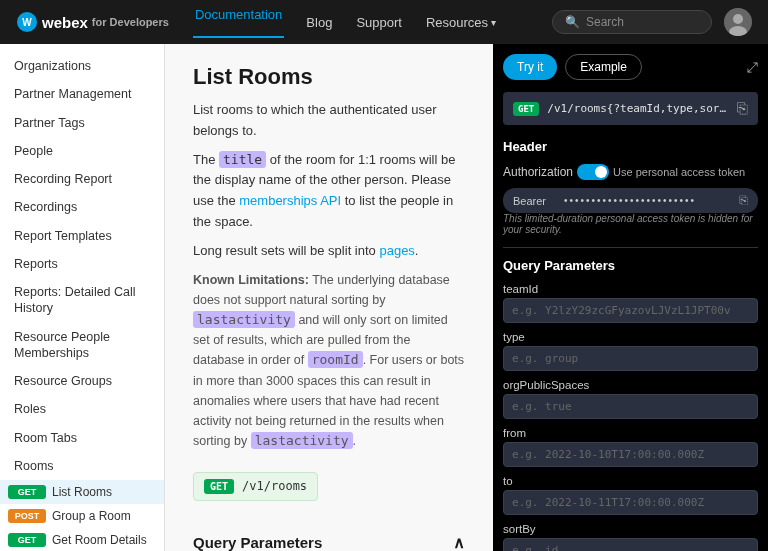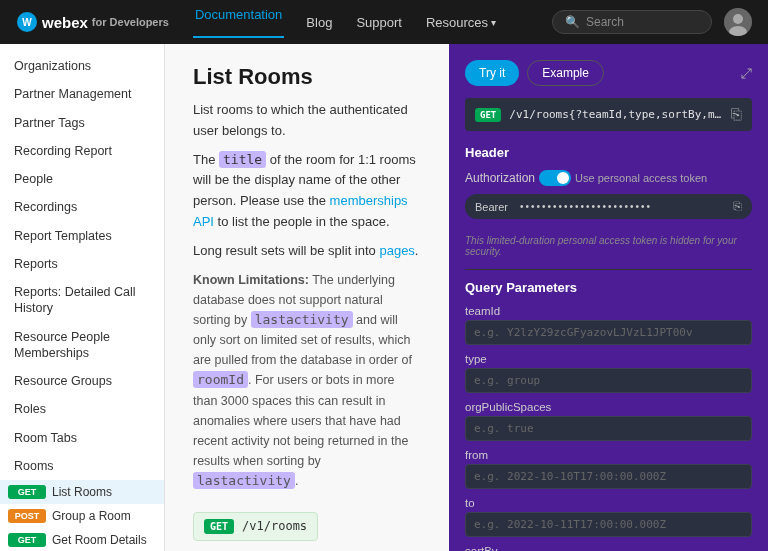--- a/index.html
+++ b/index.html
@@ -124,25 +124,25 @@
       font-weight: 700;
       color: #1a1a1a;
       margin: 16px 0 10px;
       display: flex;
       align-items: center;
       justify-content: space-between;
     }
 
     
     .right-panel {
-      width: 319px;
-      background: #4c1d95;
+      width: 275px;
+      background: #000000;
       overflow-y: auto;
       flex-shrink: 0;
-      padding: 16px;
+      padding: 10px;
     }
     .right-panel::-webkit-scrollbar { width: 4px; }
     .right-panel::-webkit-scrollbar-thumb { background: #444; }
 
     .try-example-row { display: flex; gap: 8px; margin-bottom: 12px; align-items: center; justify-content: space-between; }
     .try-btn {
       background: #00a0e3;
       color: #fff;
       border: none;
       border-radius: 16px;
@@ -188,22 +188,22 @@
     .toggle-on::after { content: ''; position: absolute; right: 2px; top: 2px; width: 12px; height: 12px; background: #fff; border-radius: 50%; }
 
     .bearer-box {
       background: #2a3040;
       border-radius: 12px;
       padding: 6px 10px;
       display: flex;
       align-items: center;
       font-size: 11px;
       color: #ccc;
-      margin-bottom: 16px;
-      gap: 12px;
+      margin-bottom: 0;
+      gap: 18px;
     }
     .bearer-dots { letter-spacing: 2px; color: #ccc; font-size: 10px; flex: 1; }
     .hidden-note { font-size: 10px; color: #888; margin-bottom: 12px; font-style: italic; }
 
     .param-input-row { margin-bottom: 8px; }
     .param-input-label { color: #ccc; font-size: 11.5px; margin-bottom: 3px; display: block; }
     .param-input {
       width: 100%;
       background: #2a3040;
       border: 1px solid #3a4050;
@@ -252,22 +252,22 @@
     </div>
   </div>
 </nav>
 
 <div class="main-wrapper">
 
   <aside class="sidebar">
     <div class="sidebar-item">Organizations</div>
     <div class="sidebar-item">Partner Management</div>
     <div class="sidebar-item">Partner Tags</div>
+    <div class="sidebar-item">People</div>
     <div class="sidebar-item">Recording Report</div>
-    <div class="sidebar-item">People</div>
     <div class="sidebar-item">Recordings</div>
     <div class="sidebar-item">Report Templates</div>
     <div class="sidebar-item">Reports</div>
     <div class="sidebar-item">Reports: Detailed Call History</div>
     <div class="sidebar-item">Resource People Memberships</div>
     <div class="sidebar-item">Resource Groups</div>
     <div class="sidebar-item">Roles</div>
     <div class="sidebar-item">Room Tabs</div>
     <div class="sidebar-item">Rooms</div>
 

